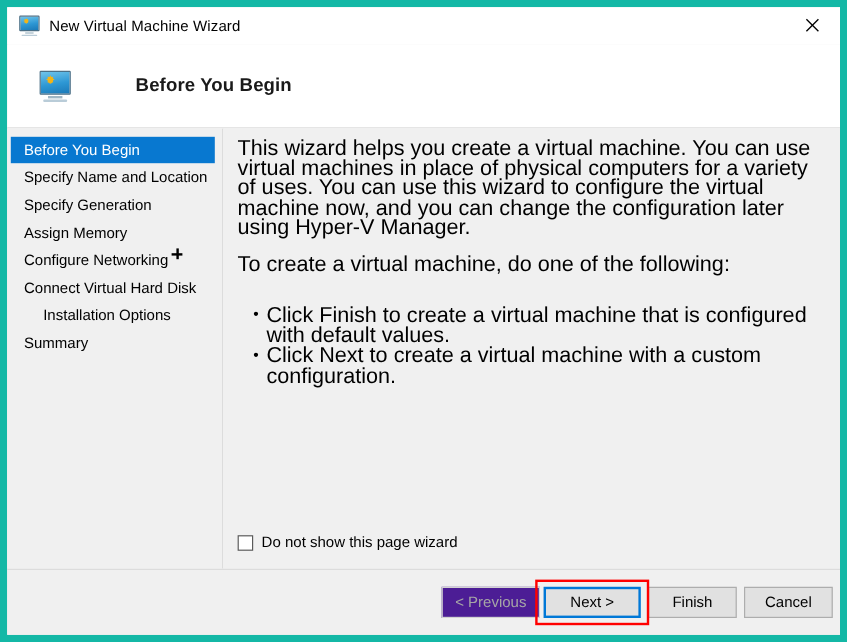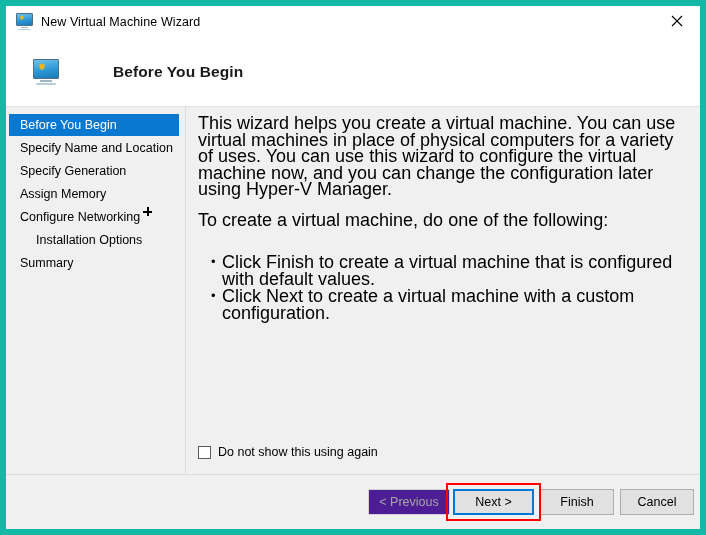--- a/index.html
+++ b/index.html
@@ -355,39 +355,42 @@
       </div>
       <div class="nav-item">
         <span>Specify Generation</span>
       </div>
       <div class="nav-item">
         <span>Assign Memory</span>
       </div>
       <div class="nav-item">
         <span>Configure Networking</span>
       </div>
+      <div class="nav-item">
+        <span>Connect Virtual Hard Disk</span>
+      </div>
       <div class="nav-item indented">
         <span>Installation Options</span>
       </div>
       <div class="nav-item">
         <span>Summary</span>
       </div>
     </div>
 
     <div class="main">
       <p class="para">This wizard helps you create a virtual machine. You can use virtual machines in place of physical computers for a variety of uses. You can use this wizard to configure the virtual machine now, and you can change the configuration later using Hyper-V Manager.</p>
       <p class="para tight">To create a virtual machine, do one of the following:</p>
       <ul class="bullets">
         <li>Click Finish to create a virtual machine that is configured with default values.</li>
         <li>Click Next to create a virtual machine with a custom configuration.</li>
       </ul>
 
       <div class="checkbox-row">
         <span class="checkbox-box"></span>
-        <span class="checkbox-label">Do not show this using again</span>
+        <span class="checkbox-label">Do not show this page wizard</span>
       </div>
     </div>
 
     <div class="cursor-mark"></div>
   </div>
 
   <div class="footer">
     <button class="btn disabled" id="btn-previous">&lt; Previous</button>
     <button class="btn" id="btn-next">Next &gt;</button>
     <button class="btn" id="btn-finish">Finish</button>

